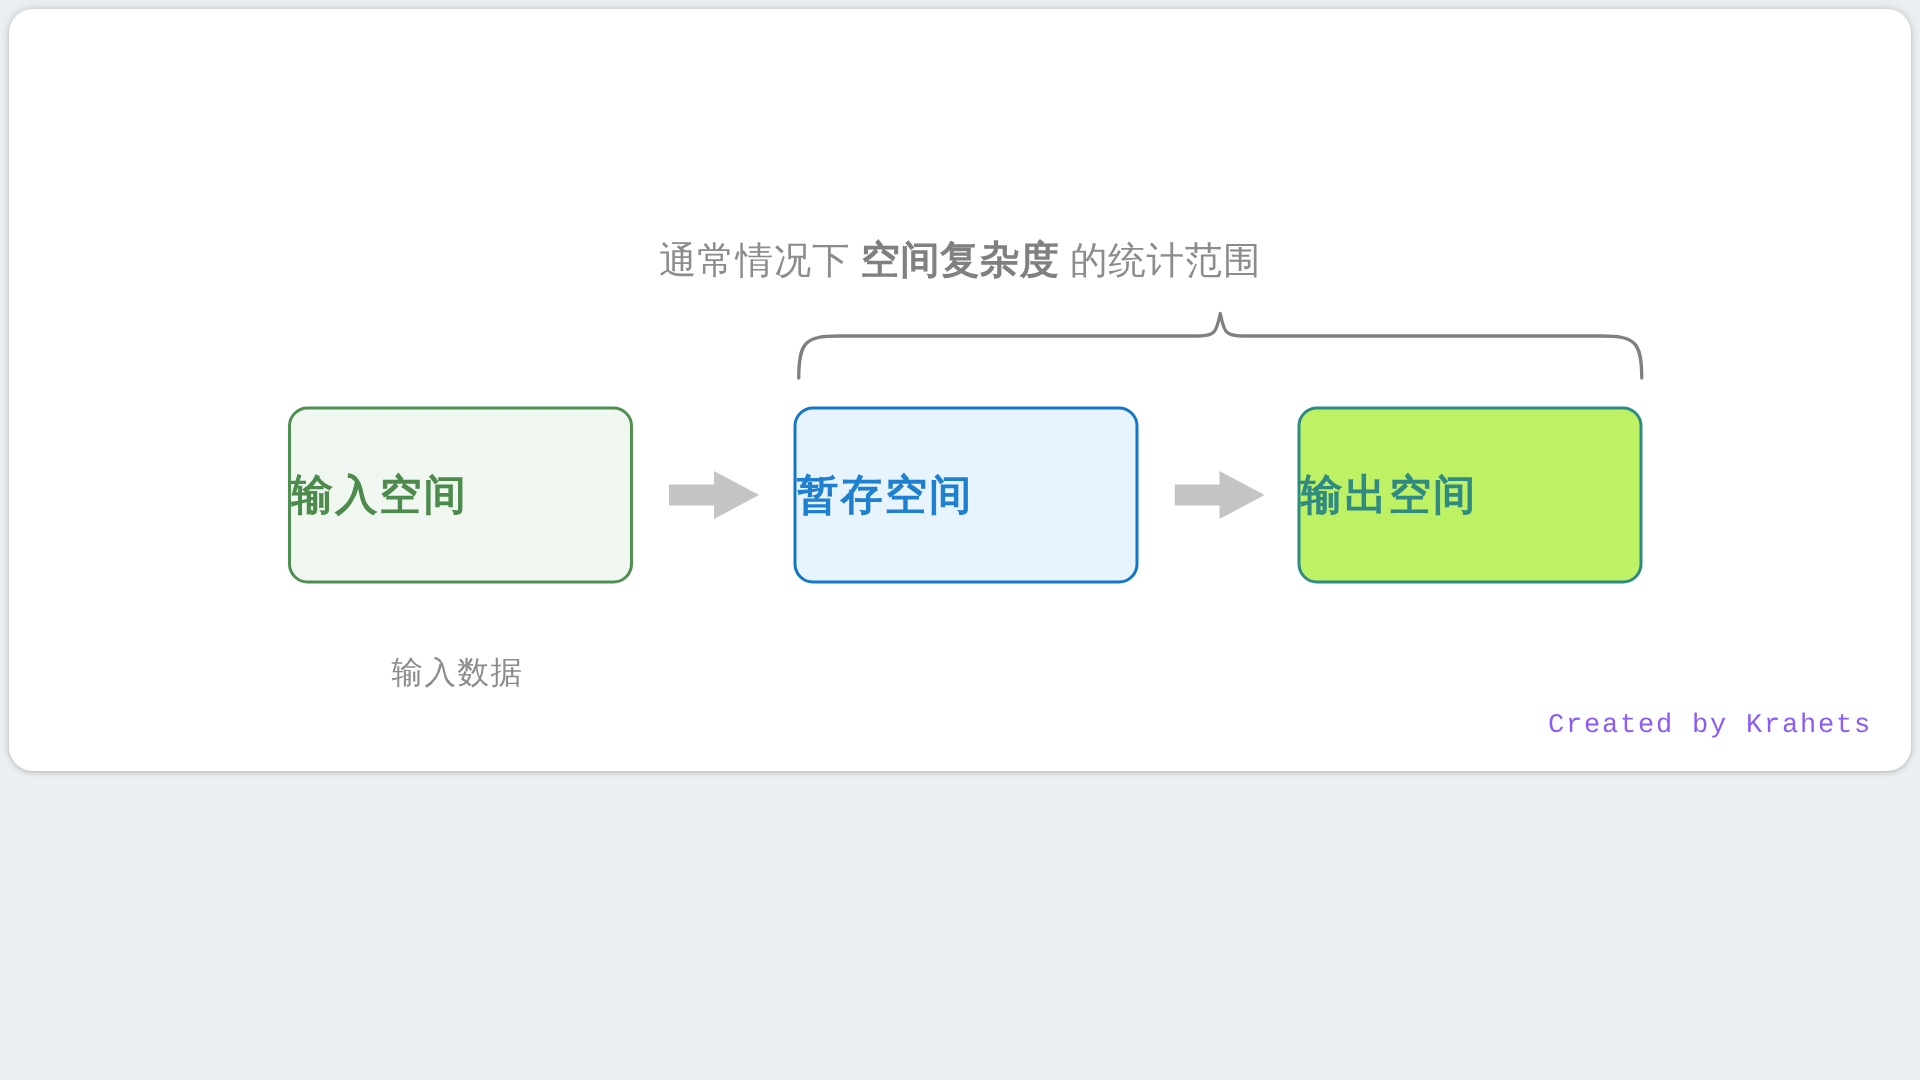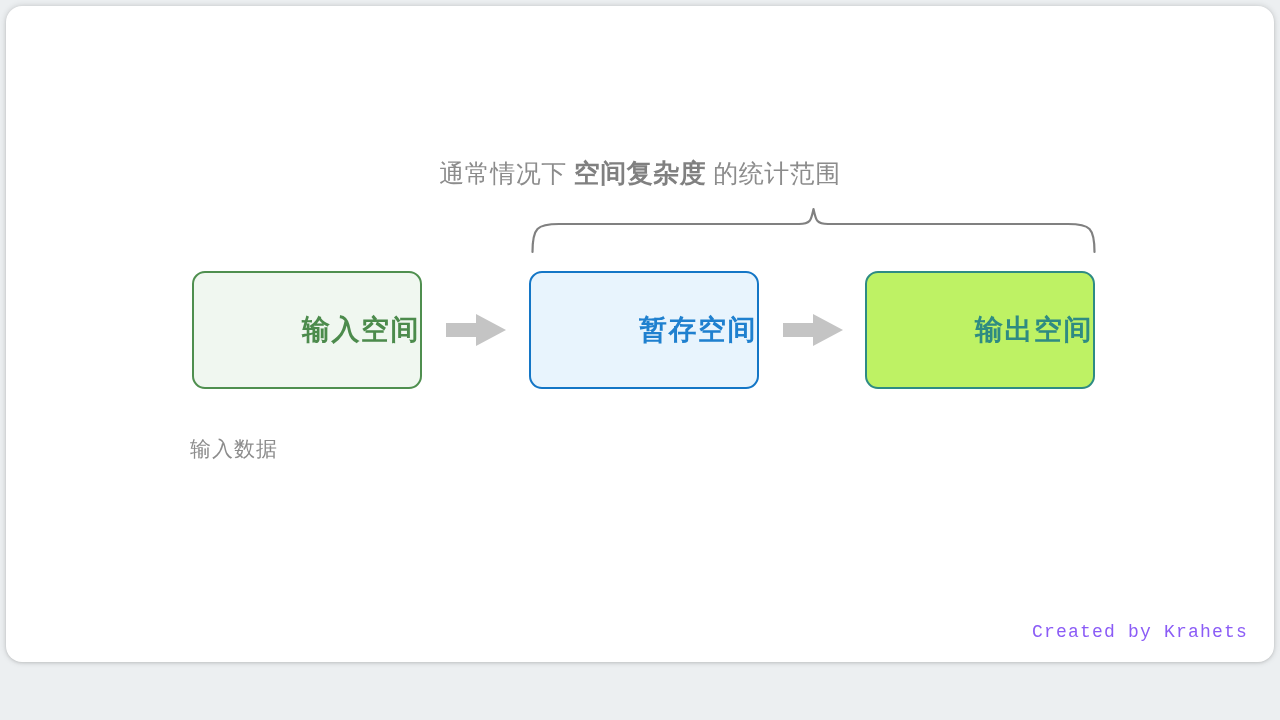--- a/index.html
+++ b/index.html
@@ -11,21 +11,21 @@
     height: 720px;
     background: #eceff1;
     font-family: "Liberation Sans", "DejaVu Sans", sans-serif;
     overflow: hidden;
   }
   #canvas {
     position: absolute;
     left: 6px;
     top: 6px;
     width: 1268px;
-    height: 656px;
+    height: 508px;
     background: #ffffff;
     border-radius: 16px;
     box-shadow: 0 0 6px rgba(0,0,0,0.16), 0 1px 3px rgba(0,0,0,0.10);
     overflow: hidden;
   }
 
   
   #caption {
     position: absolute;
     left: 0;
@@ -69,21 +69,21 @@
     position: absolute;
     top: 0;
     width: 226px;
     height: 114px;
     border-radius: 13px;
     border-style: solid;
     border-width: 2px;
     box-sizing: content-box;
     display: flex;
     align-items: center;
-    justify-content: flex-end;
+    justify-content: flex-start;
   }
   .sbox .sbox-label {
     font-size: 28px;
     font-weight: bold;
     letter-spacing: 1.5px;
   }
   #box-input  { left: 186px; background: #f0f7f0; border-color: #4f8f4f; }
   #box-input  .sbox-label { color: #4c8b4c; }
   #box-temp   { left: 523px; background: #e8f4fd; border-color: #1476c6; }
   #box-temp   .sbox-label { color: #1f80cf; font-family: Liberation Serif, serif; }
@@ -97,20 +97,21 @@
     height: 32px;
   }
   #arrow-1 { left: 440px; }
   #arrow-2 { left: 777px; }
 
   
   .subcol {
     position: absolute;
     top: 419px;
     width: 230px;
+    text-align: center;
     color: #8c8c8c;
     font-size: 21px;
     line-height: 48px;
     letter-spacing: 1px;
   }
   #sub-input  { left: 184px; }
   #sub-temp   { left: 521px; }
   #sub-output { left: 857px; }
 
   

